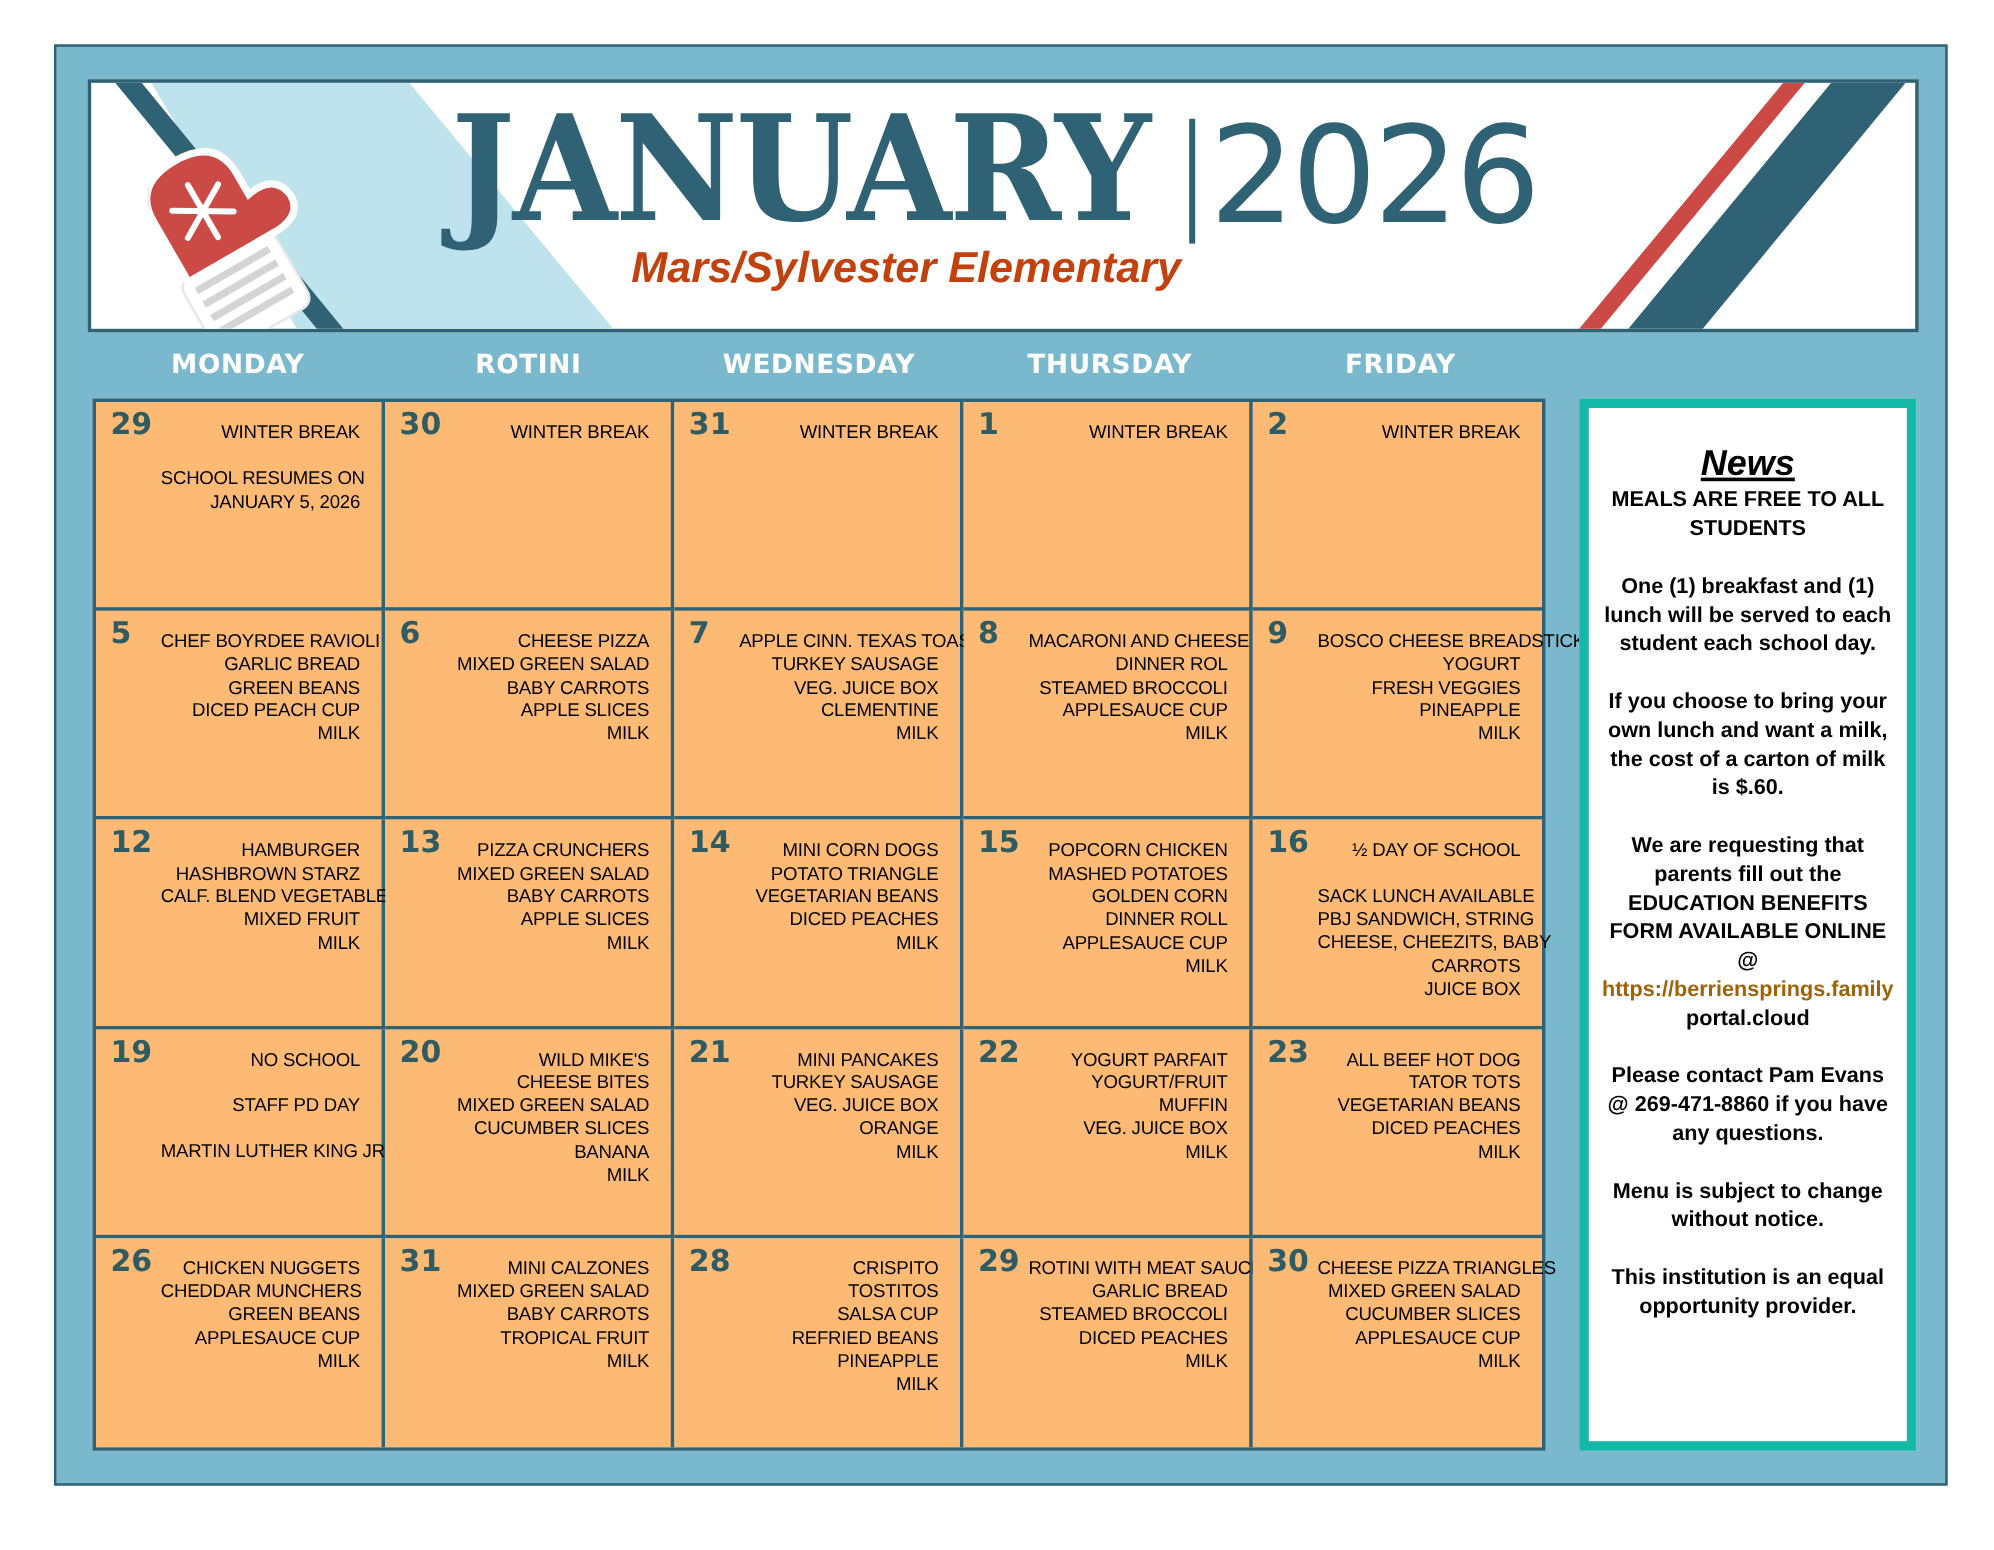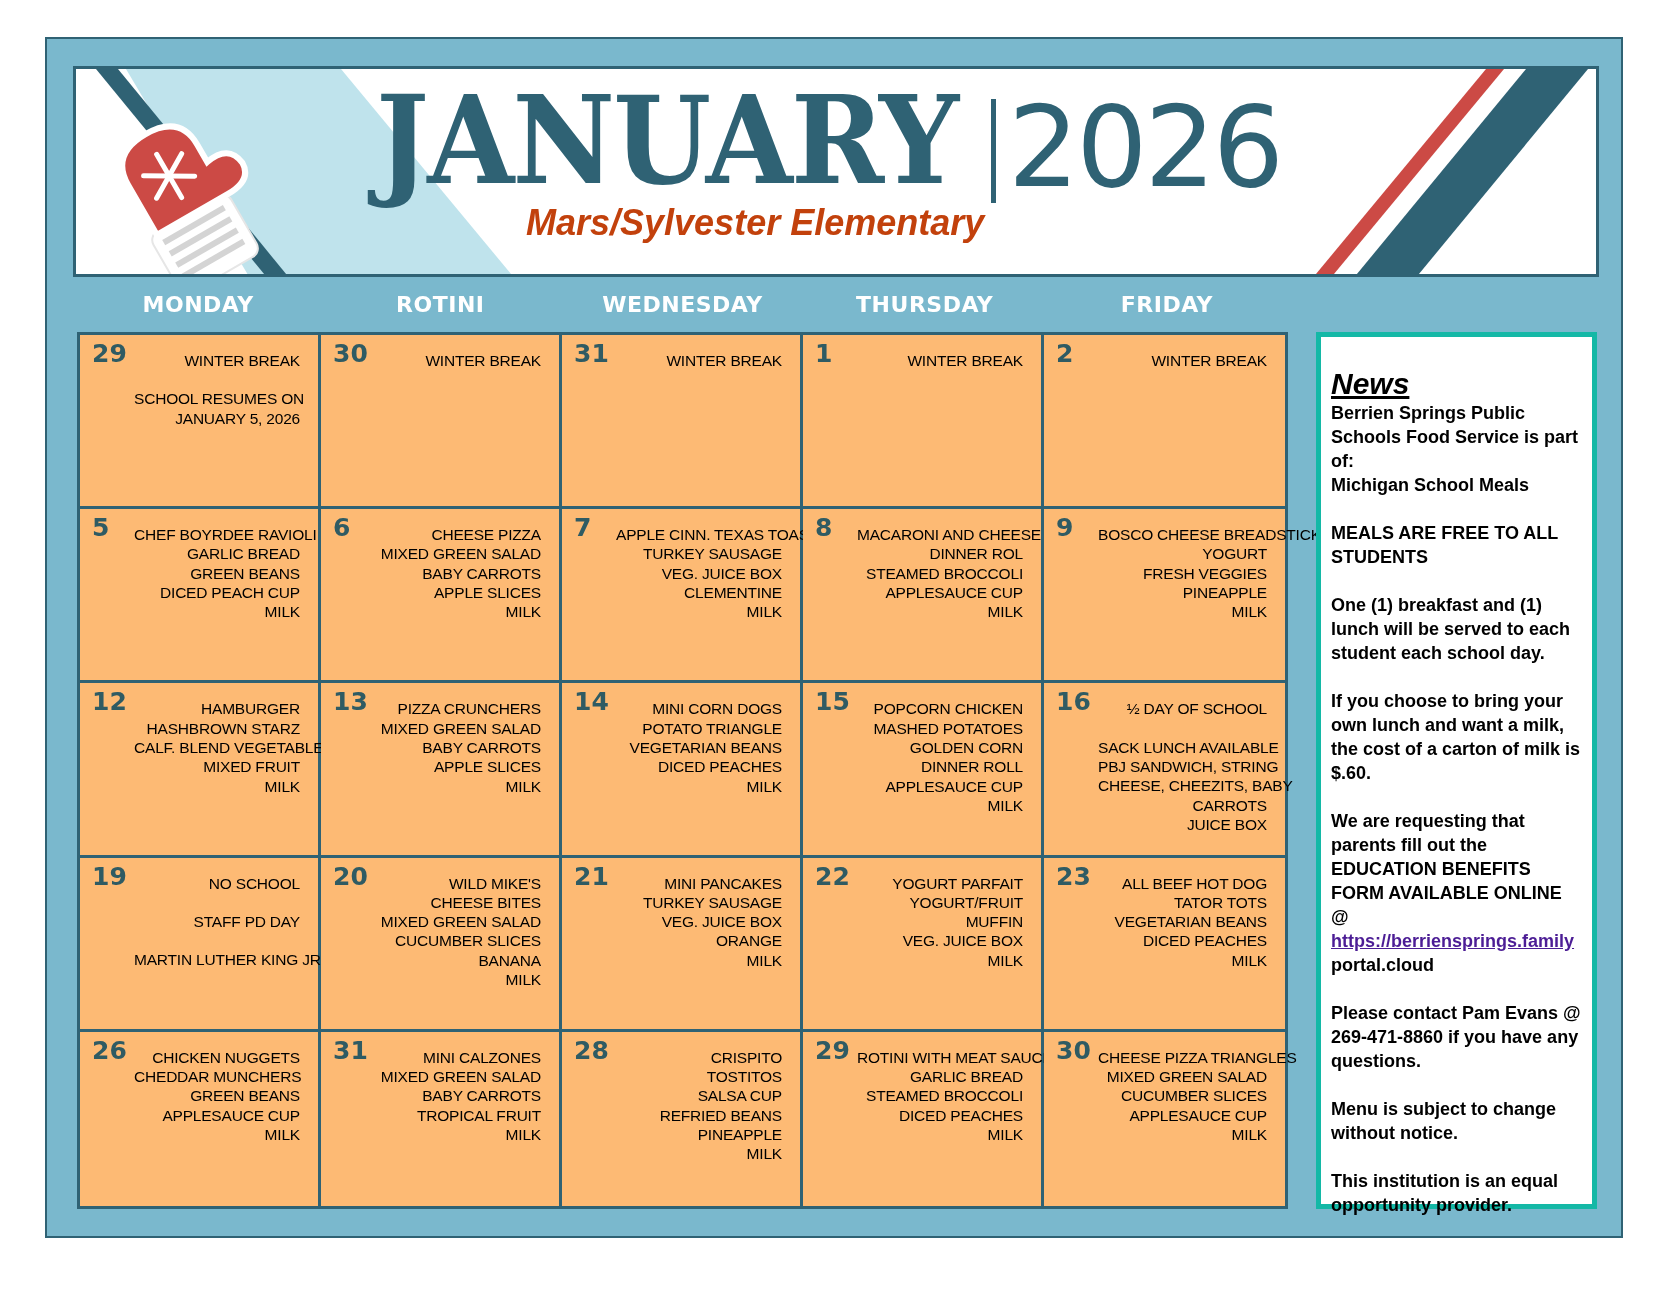--- a/index.html
+++ b/index.html
@@ -59,30 +59,30 @@
   }
   .items {
     position: absolute; right: 18px; top: 16px; left: 54px;
     text-align: right; font-family: "Liberation Sans", sans-serif; font-size: 15.5px;
     line-height: 19.3px; color: #000; letter-spacing: -0.2px;
   }
   .items .item { display: block; white-space: nowrap; }
   .items .gap { display: block; height: 19px; }
   .news {
     position: absolute; left: 1316px; top: 332px; width: 281px; height: 877px;
-    background: #ffffff; border: 5px solid #14b8a6; box-sizing: border-box;
-    font-family: "Liberation Sans", sans-serif; font-weight: bold;
+    background: #ffffff; border: 8px solid #14b8a6; box-sizing: border-box;
+    text-align: center; font-family: "Liberation Sans", sans-serif; font-weight: bold;
     font-size: 18px; line-height: 24px; color: #000; padding: 30px 10px 0 10px;
   }
   .news-title {
     font-size: 30px; font-style: italic; font-weight: bold; text-decoration: underline;
     line-height: 34px; display: block;
   }
   .news p { margin: 0 0 24px 0; }
-  .news .link { color: #4c1d95; text-decoration: underline; }
+  .news .link { color: #a16207; }
 </style>
 </head>
 <body>
 
 <div class="frame"></div>
 
 <div class="banner">
   <svg class="deco" width="1526" height="211" viewBox="0 0 1526 211">
 
     <polygon points="50,0 265,0 440,211 175,211" fill="#bfe3ec"></polygon>
@@ -358,24 +358,20 @@
         <span class="item">MIXED GREEN SALAD</span>
         <span class="item">CUCUMBER SLICES</span>
         <span class="item">APPLESAUCE CUP</span>
         <span class="item">MILK</span>
       </div>
     </div>
   </div>
 
 <div class="news">
   <span class="news-title">News</span>
-  <p>
-    <span>Berrien Springs Public Schools Food Service is part of:</span><br>
-    <span>Michigan School Meals</span>
-  </p>
   <p>MEALS ARE FREE TO ALL STUDENTS</p>
   <p>One (1) breakfast and (1) lunch will be served to each student each school day.</p>
   <p>If you choose to bring your own lunch and want a milk, the cost of a carton of milk is $.60.</p>
   <p>
     <span>We are requesting that parents fill out the EDUCATION BENEFITS FORM AVAILABLE ONLINE @</span><br>
     <span class="link">https://berriensprings.family</span><br>
     <span>portal.cloud</span>
   </p>
   <p>Please contact Pam Evans @ 269-471-8860 if you have any questions.</p>
   <p>Menu is subject to change without notice.</p>

